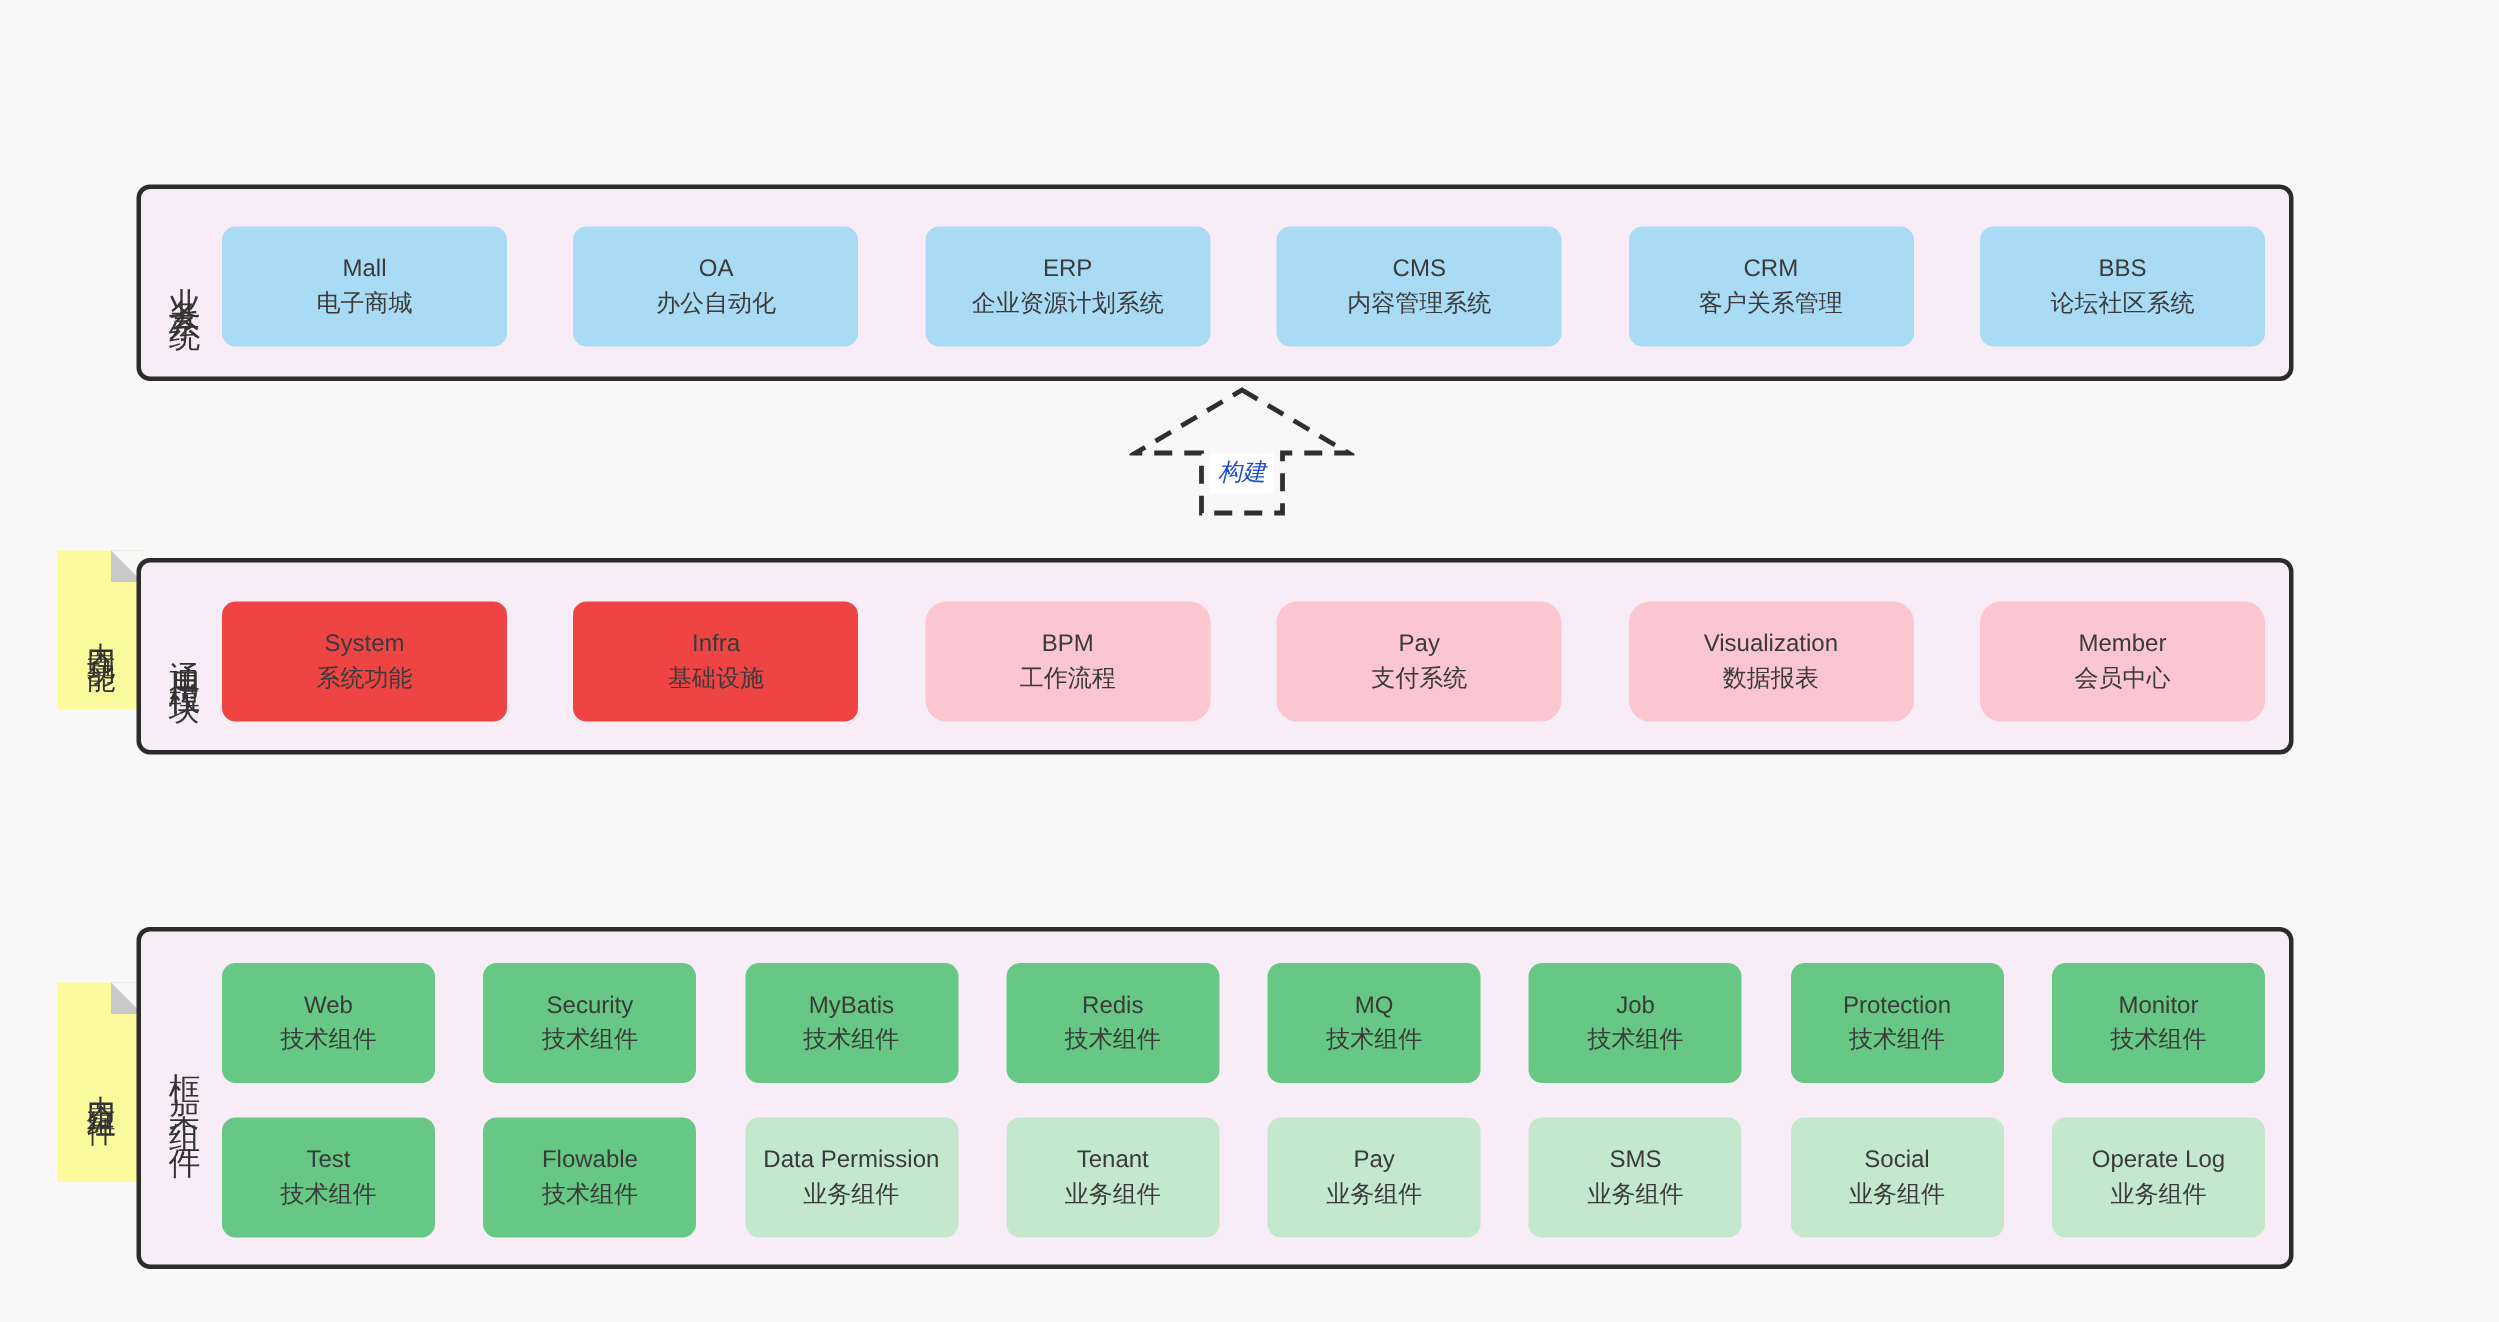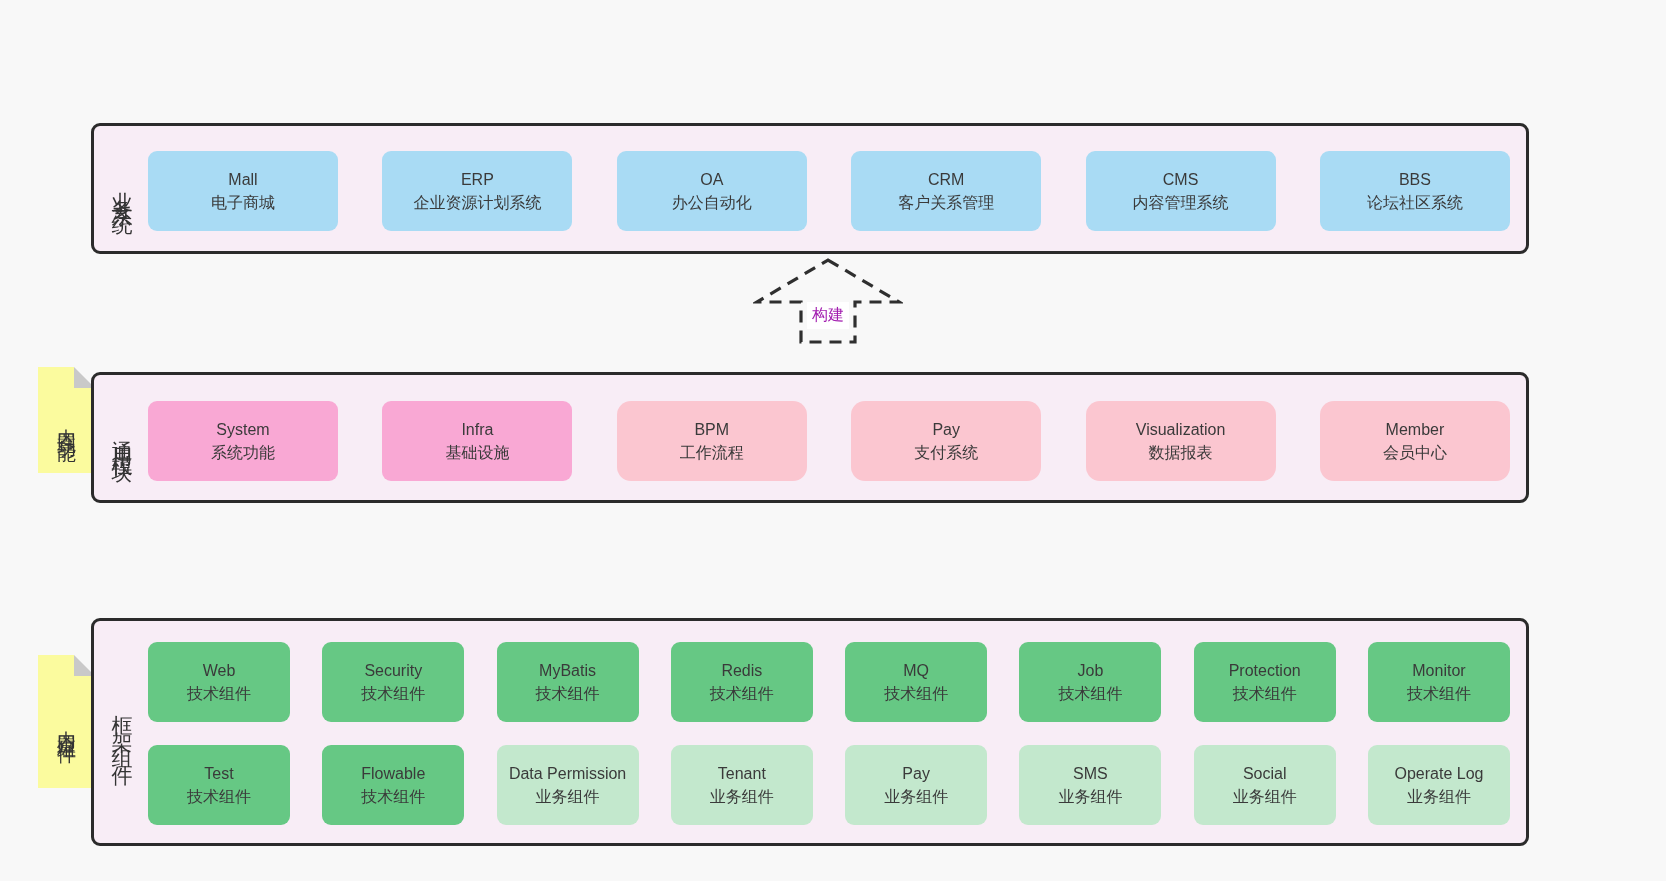--- a/index.html
+++ b/index.html
@@ -25,21 +25,21 @@
     display:flex;justify-content:space-between;
   }
   .box{
     border-radius:9px;height:80px;box-sizing:border-box;
     display:flex;flex-direction:column;align-items:center;justify-content:center;
     text-align:center;font-size:16px;line-height:23px;color:#3a3a3a;padding:2px 4px;
   }
   .w190{width:190px;}
   .w142{width:142px;}
   .blue{background:#a9dbf4;}
-  .red{background:#f9a8d4;}
+  .red{background:#ef4444;}
   .pink{background:#fbc6d0;border-radius:14px;}
   .green{background:#66c884;justify-content:center;}
   .lightgreen{background:#c3e8cd;}
   .row1{top:21px;}
   .row2{top:124px;}
   .mod-boxes{top:26px;}
   .biz-boxes{top:25px;}
   .note{
     position:absolute;left:38px;width:57px;background:#fbfb9e;z-index:1;
   }
@@ -53,21 +53,21 @@
   .note-label{
     position:absolute;left:50%;top:53%;transform:translate(-50%,-50%);
     writing-mode:vertical-rl;text-orientation:upright;
     font-size:19px;letter-spacing:5px;color:#333;white-space:nowrap;
   }
   .arrow{position:absolute;width:150px;height:90px;z-index:0;}
   .a1{left:753px;top:256px;}
   .a2{left:767px;top:515px;}
   .arrow-label{
     position:absolute;left:50%;top:46px;transform:translateX(-50%);
-    background:#ffffff;padding:3px 5px;font-size:16px;color:#a21caf;white-space:nowrap;
+    background:#ffffff;padding:3px 5px;font-size:16px;color:#1d4ed8;white-space:nowrap;font-style:italic;
   }
 </style>
 </head>
 <body>
 
 <div class="canvas">
 
   <div class="note n1">
     <div class="note-label">内置功能</div>
   </div>
@@ -83,34 +83,34 @@
   </div>
 
   <div class="container c-business">
     <div class="vlabel">业务系统</div>
     <div class="boxes biz-boxes">
       <div class="box blue w190">
         <div>Mall</div>
         <div>电子商城</div>
       </div>
       <div class="box blue w190">
+        <div>OA</div>
+        <div>办公自动化</div>
+      </div>
+      <div class="box blue w190">
         <div>ERP</div>
         <div>企业资源计划系统</div>
       </div>
       <div class="box blue w190">
-        <div>OA</div>
-        <div>办公自动化</div>
+        <div>CMS</div>
+        <div>内容管理系统</div>
       </div>
       <div class="box blue w190">
         <div>CRM</div>
         <div>客户关系管理</div>
-      </div>
-      <div class="box blue w190">
-        <div>CMS</div>
-        <div>内容管理系统</div>
       </div>
       <div class="box blue w190">
         <div>BBS</div>
         <div>论坛社区系统</div>
       </div>
     </div>
   </div>
 
   <div class="container c-modules">
     <div class="vlabel">通用模块</div>

